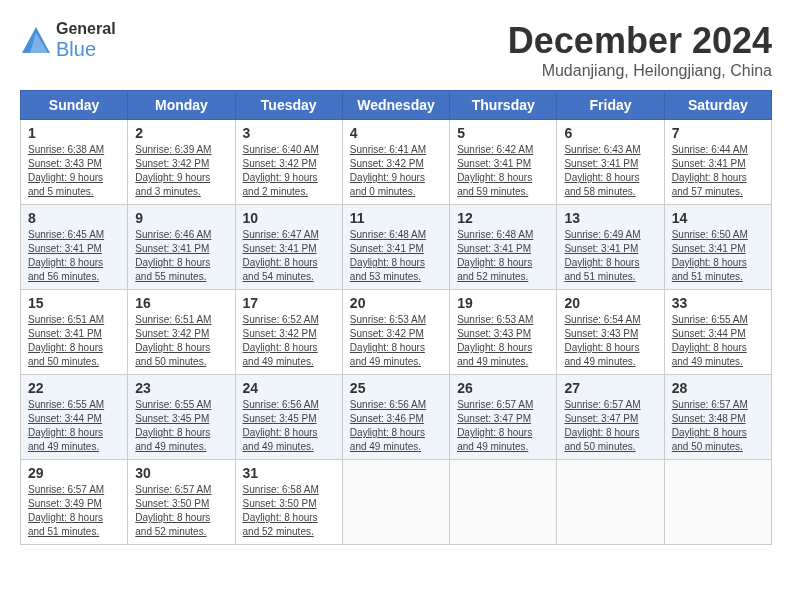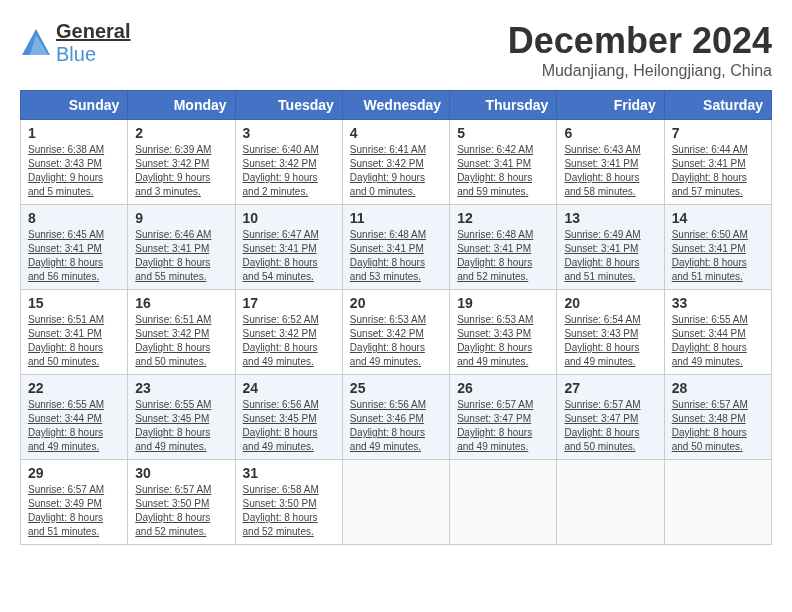--- a/index.html
+++ b/index.html
@@ -29,21 +29,21 @@
       color: #555;
     }
     .calendar-table {
       width: 100%;
       border-collapse: collapse;
       table-layout: fixed;
     }
     .calendar-table th {
       background-color: #4472c4;
       color: #fff;
-      text-align: right;
+      text-align: center;
       padding: 6px 8px;
       font-size: 14px;
       font-weight: bold;
       border: 1px solid #3a62b4;
     }
     .calendar-table td {
       vertical-align: top;
       padding: 5px 7px;
       border: 1px solid #ccc;
       font-size: 10.5px;
@@ -71,21 +71,21 @@
     }
     .logo-container {
       display: flex;
       align-items: center;
       gap: 4px;
     }
     .logo-text {
       display: flex;
       flex-direction: column;
     }
-    .logo-line1 { color: #333; font-size: 20px; font-weight: bold; text-decoration: underline; }
+    .logo-line1 { color: #333; font-size: 16px; font-weight: bold; }
     .logo-line2 { color: #4a90d9; font-size: 20px; font-weight: normal; }
   </style>
 </head>
 <body>
 
 <div class="header-section">
   <div class="logo-container">
     <svg width="32" height="32" viewBox="0 0 32 32">
       <polygon points="16,2 30,28 2,28" fill="#4a90d9"></polygon>
       <polygon points="16,8 28,28 10,28" fill="#fff" opacity="0.3"></polygon>

